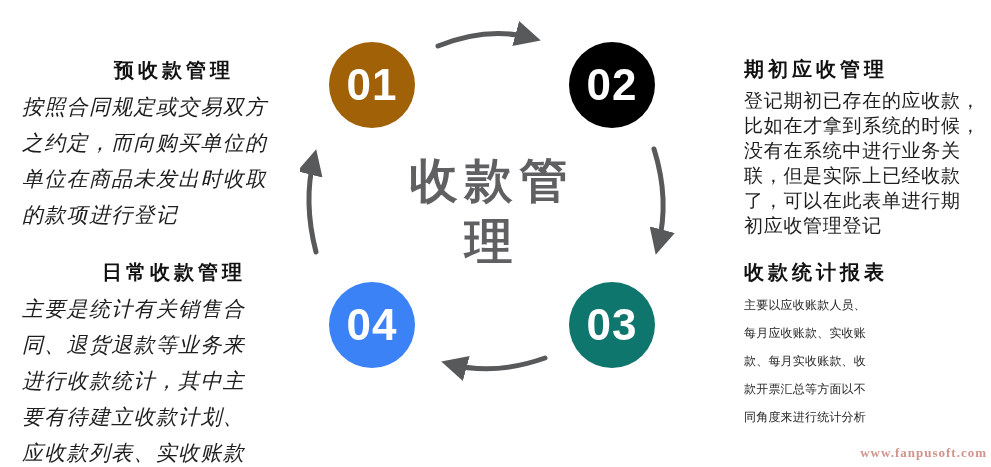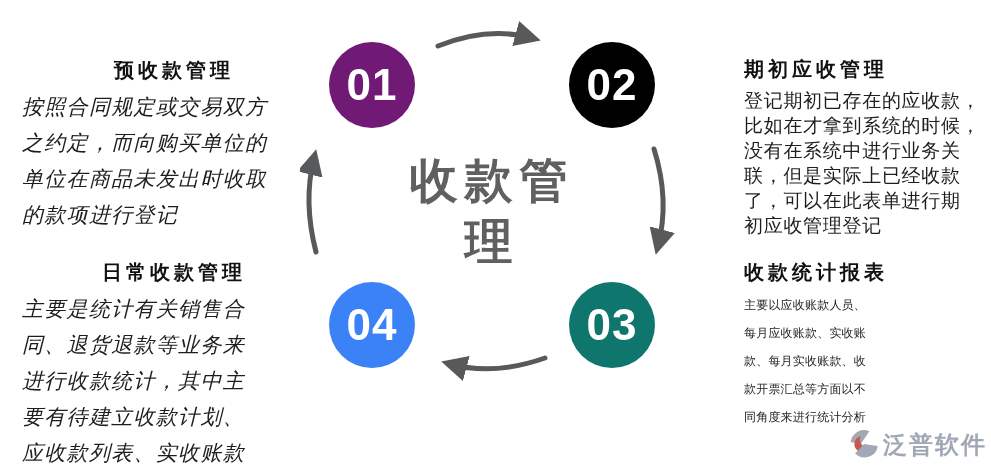--- a/index.html
+++ b/index.html
@@ -98,32 +98,25 @@
       <marker id="ah" viewBox="0 0 10 10" refX="6.5" refY="5" markerWidth="5.2" markerHeight="5.2" orient="auto">
         <path d="M0,0 L10,5 L0,10 z" fill="#58595b"></path>
       </marker>
     </defs>
     <path d="M138,31 Q188,11 232,23" fill="none" stroke="#58595b" stroke-width="5" stroke-linecap="round" marker-end="url(#ah)"></path>
     <path d="M354,134 Q370,185 358,231" fill="none" stroke="#58595b" stroke-width="5" stroke-linecap="round" marker-end="url(#ah)"></path>
     <path d="M245,343 Q194,361 150,349" fill="none" stroke="#58595b" stroke-width="5" stroke-linecap="round" marker-end="url(#ah)"></path>
     <path d="M16,237 Q3,187 14,143" fill="none" stroke="#58595b" stroke-width="5" stroke-linecap="round" marker-end="url(#ah)"></path>
   </svg>
 
-  <div class="step step-1" style="background: #701a75;">01</div>
+  <div class="step step-1" style="background: #a16207;">01</div>
   <div class="step step-2" style="background: #000000;">02</div>
   <div class="step step-3" style="background: #0f766e;">03</div>
   <div class="step step-4" style="background: #3b82f6;">04</div>
 
   <div class="center-title">收款管
 理</div>
 
   <div class="watermark">
-    <div class="wm-row">
-      <svg class="wm-icon" viewBox="0 0 36 36" xmlns="http://www.w3.org/2000/svg">
-        <path d="M3,15 A15,15 0 0 1 24,2.5 L15,16 Z" fill="#9aa1b0"></path>
-        <path d="M14,8.5 a7.5,8.5 0 1 0 7,13 a9.5,10 0 0 1 -7,-13" fill="#c14b41"></path>
-        <path d="M8,27.5 A15,15 0 0 0 33.5,19 L18,17 Z" fill="#9aa1b0"></path>
-      </svg>
-      <span class="wm-brand">泛普软件</span>
-    </div>
+    <div class="wm-url">www.fanpusoft.com</div>
   </div>
 
 </div>
 
 </body></html>

